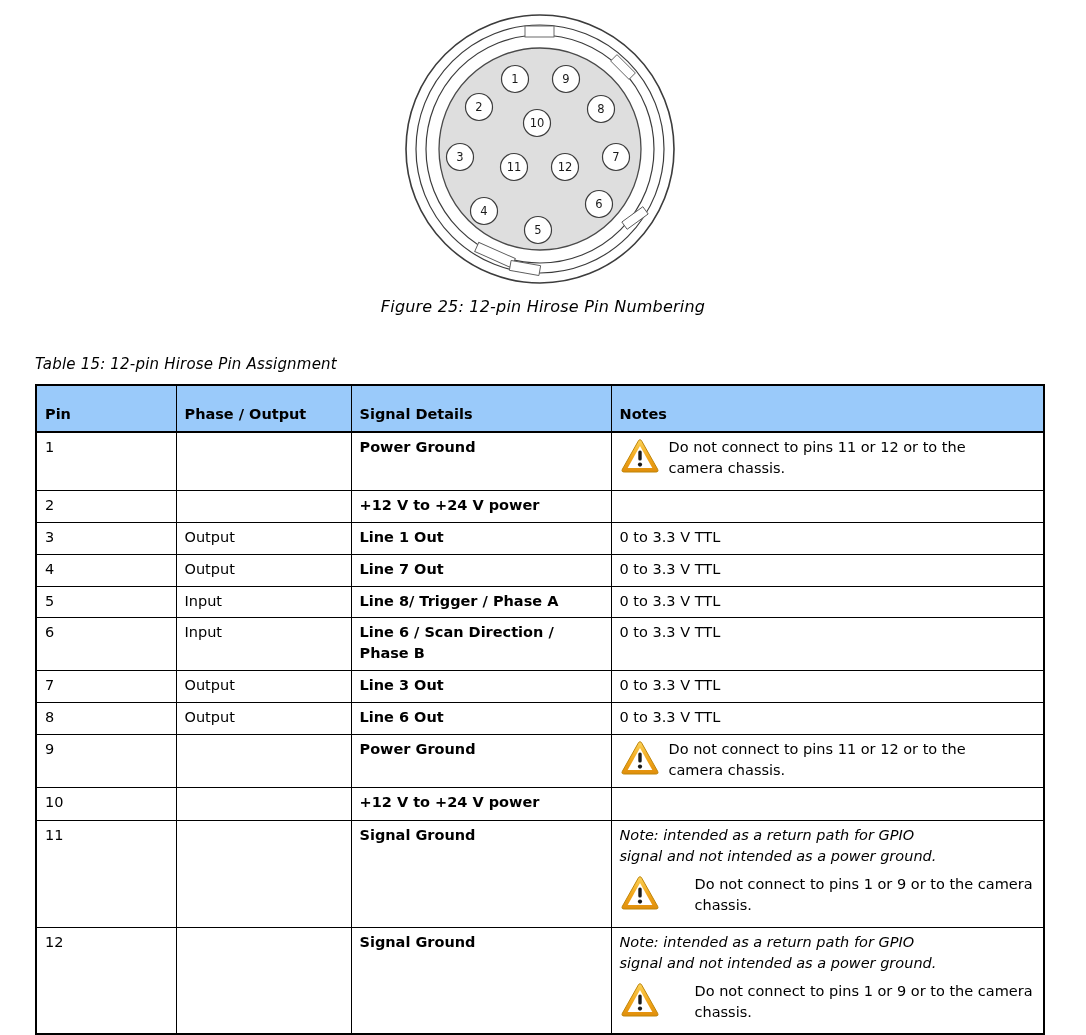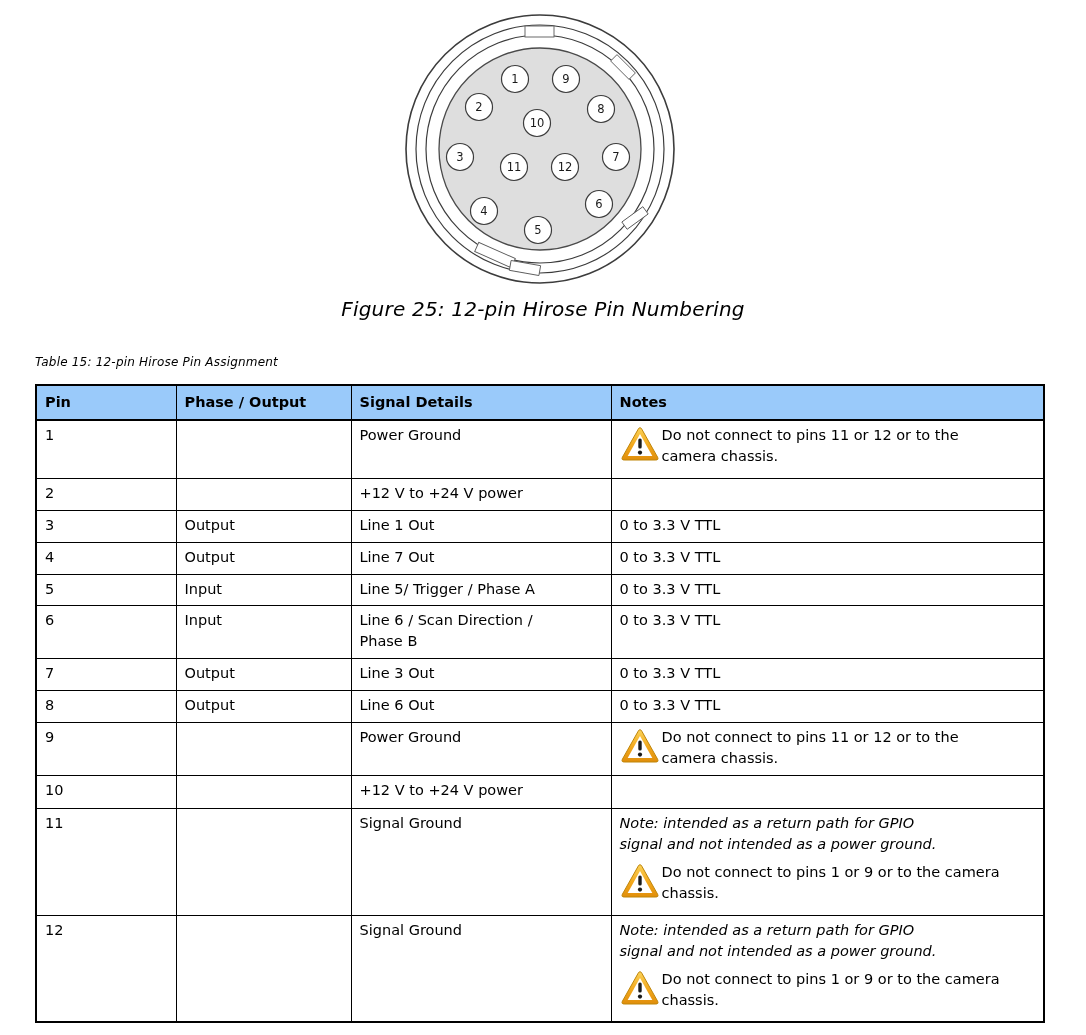--- a/index.html
+++ b/index.html
@@ -9,65 +9,65 @@
     font-family:"DejaVu Sans","Liberation Sans",sans-serif;
   }
   
   .connector-svg{position:absolute;left:395px;top:3px;width:290px;height:290px;}
   .ring{fill:none;stroke:#3c3c3c;}
   .pin-circle{fill:#ffffff;stroke:#3c3c3c;stroke-width:1.2;}
   .pin-num{font-family:"DejaVu Sans","Liberation Sans",sans-serif;font-size:11.5px;fill:#1a1a1a;text-anchor:middle;}
   .notch{fill:#ffffff;stroke:#5a5a5a;stroke-width:0.9;}
   .figure-caption{
     position:absolute;left:0;top:297px;width:1086px;text-align:center;
-    font-style:italic;font-size:20px;letter-spacing:0.2px;
+    font-style:italic;font-size:16px;letter-spacing:0.2px;
   }
   
   .table-title{
     position:absolute;left:35px;top:355px;
-    font-style:italic;font-size:12px;letter-spacing:0.2px;
+    font-style:italic;font-size:15px;letter-spacing:0.2px;
   }
   
   .pin-table{
     position:absolute;left:35px;top:384px;
     border-collapse:collapse;table-layout:fixed;width:1008px;
     border:2px solid #000;font-size:14.5px;line-height:21px;
   }
   .pin-table col.c-pin{width:140px}
   .pin-table col.c-io{width:175px}
   .pin-table col.c-sig{width:260px}
   .pin-table col.c-notes{width:433px}
   .pin-table th,.pin-table td{
     border:1px solid #000;vertical-align:top;text-align:left;
     padding:4px 8px 3px 8px;overflow:hidden;
   }
   .pin-table thead th{
     background:var(--hdr,#9ACAFA);font-weight:bold;
-    border-bottom:2px solid #000;padding-top:6px;padding-bottom:6px;
+    border-bottom:2px solid #000;padding-top:18px;padding-bottom:6px;
   }
   .pin-table tbody tr:nth-child(1){height:58px}
   .pin-table tbody tr:nth-child(2){height:32px}
   .pin-table tbody tr:nth-child(3){height:32px}
   .pin-table tbody tr:nth-child(4){height:32px}
   .pin-table tbody tr:nth-child(5){height:31px}
   .pin-table tbody tr:nth-child(6){height:53px}
   .pin-table tbody tr:nth-child(7){height:32px}
   .pin-table tbody tr:nth-child(8){height:32px}
   .pin-table tbody tr:nth-child(9){height:53px}
   .pin-table tbody tr:nth-child(10){height:33px}
   .pin-table tbody tr:nth-child(11){height:107px}
   .pin-table tbody tr:nth-child(12){height:107px}
-  .sig-inner{display:inline-block;max-width:218px;}
+  .sig-inner{display:inline-block;max-width:218px;font-weight:bold;}
   .note-text{max-width:340px;font-style:italic;}
-  .warn-block{display:flex;gap:2px;align-items:flex-start;}
+  .warn-block{display:flex;gap:9px;align-items:flex-start;}
   .warn-block.spaced{margin-top:7px;}
   .warn-icon{width:40px;height:37px;flex:0 0 auto;}
   .warn-text{padding-top:0px;}
   .w-narrow{max-width:300px;}
-  .w-wide{max-width:345px;}
+  .w-wide{max-width:345px;margin-left:26px;}
   .defs-holder{position:absolute;width:0;height:0;overflow:hidden;}
 </style>
 </head>
 <body>
 
 <svg class="defs-holder" aria-hidden="true">
   <defs>
     <linearGradient id="wg" x1="0" y1="0" x2="0" y2="1">
       <stop offset="0" stop-color="#FBD258"></stop>
       <stop offset="0.55" stop-color="#F2A71B"></stop>
@@ -166,21 +166,21 @@
     </tr>
     <tr>
       <td>4</td>
       <td>Output</td>
       <td><span class="sig-inner">Line 7 Out</span></td>
       <td>0 to 3.3 V TTL</td>
     </tr>
     <tr>
       <td>5</td>
       <td>Input</td>
-      <td><span class="sig-inner">Line 5/ Trigger / Phase A</span></td>
+      <td><span class="sig-inner">Line 8/ Trigger / Phase A</span></td>
       <td>0 to 3.3 V TTL</td>
     </tr>
     <tr>
       <td>6</td>
       <td>Input</td>
       <td><span class="sig-inner">Line 6 / Scan Direction / Phase B</span></td>
       <td>0 to 3.3 V TTL</td>
     </tr>
     <tr>
       <td>7</td>

